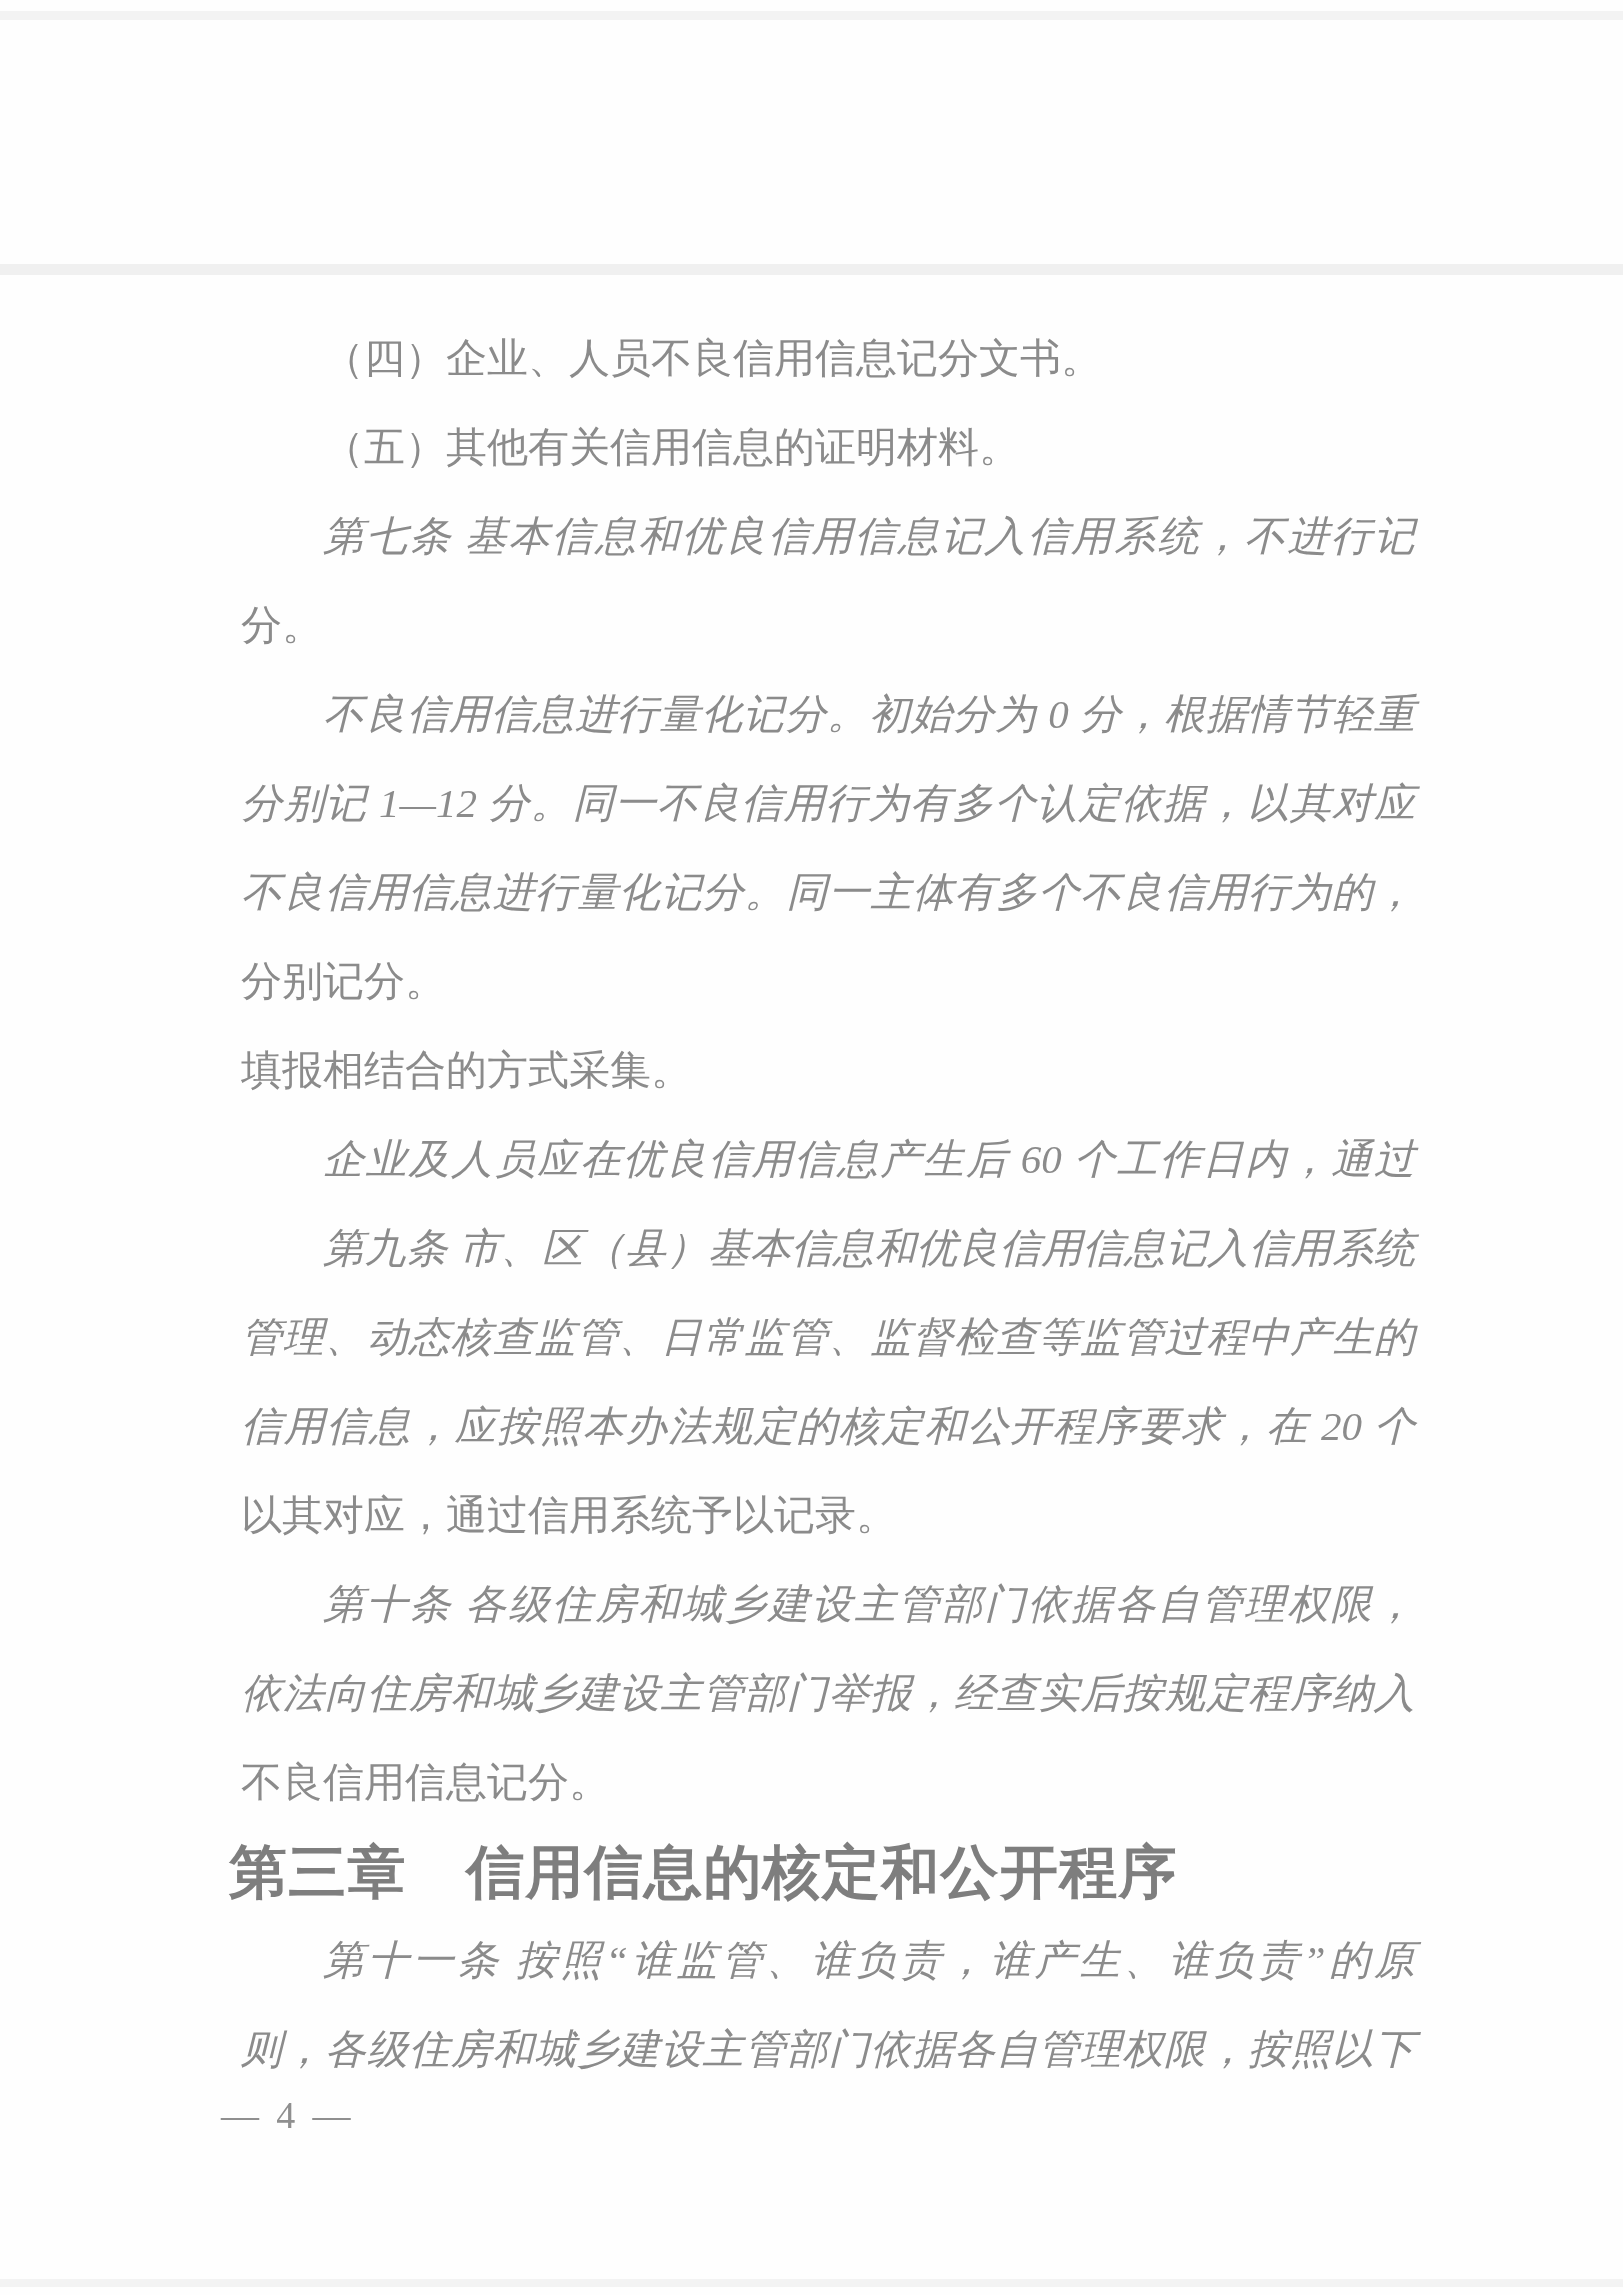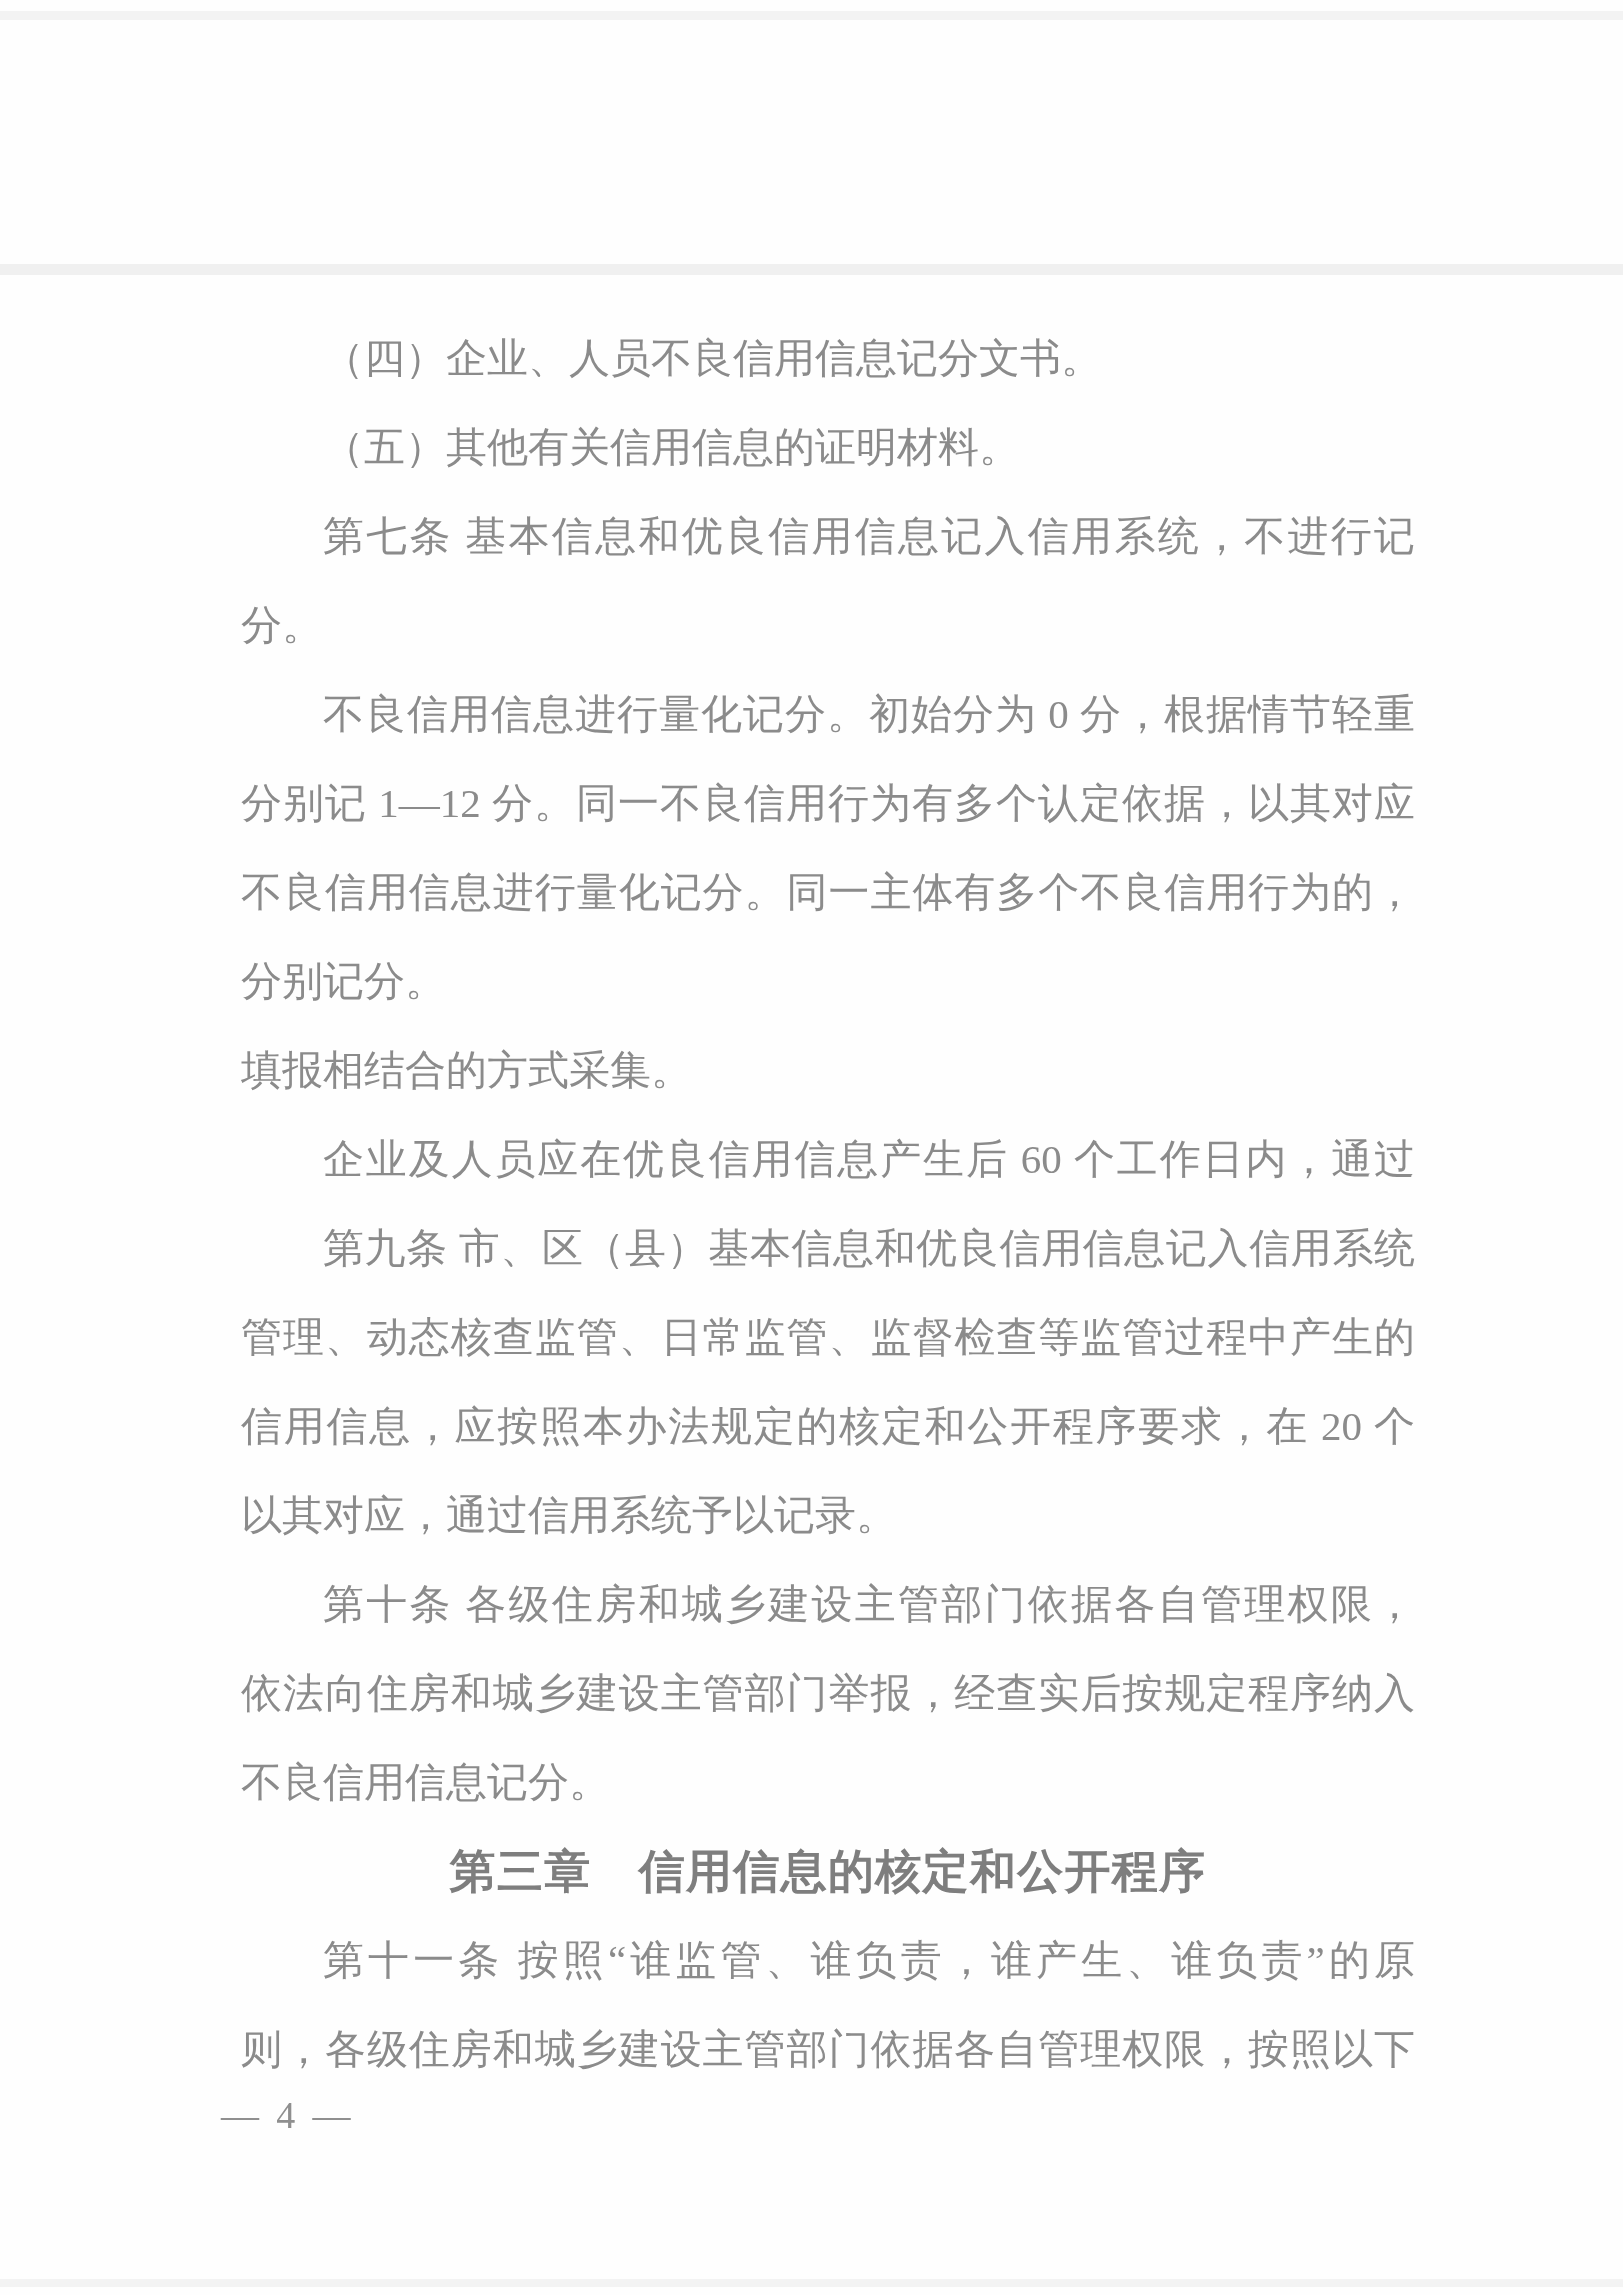--- a/index.html
+++ b/index.html
@@ -40,29 +40,30 @@
     font-size: 41px;
     letter-spacing: 0;
     white-space: nowrap;
     text-align: left;
   }
   .ln.just {
     white-space: normal;
     text-align: justify;
     text-align-last: justify;
     text-justify: inter-character;
+    font-style: italic;
   }
   .ln.ind { text-indent: 2em; }
   .chapter {
     margin: 0;
     height: 77px;
     line-height: 77px;
-    font-size: 46px;
+    font-size: 58px;
     font-weight: bold;
-    text-align: center;
+    text-align: left;
     color: #7e7e7e;
     font-family: "Liberation Sans", "DejaVu Sans", sans-serif;
     letter-spacing: 1.3px;
   }
   .footer {
     position: absolute;
     left: 221px;
     top: 2089px;
     font-size: 38px;
     color: #8f8f8f;

